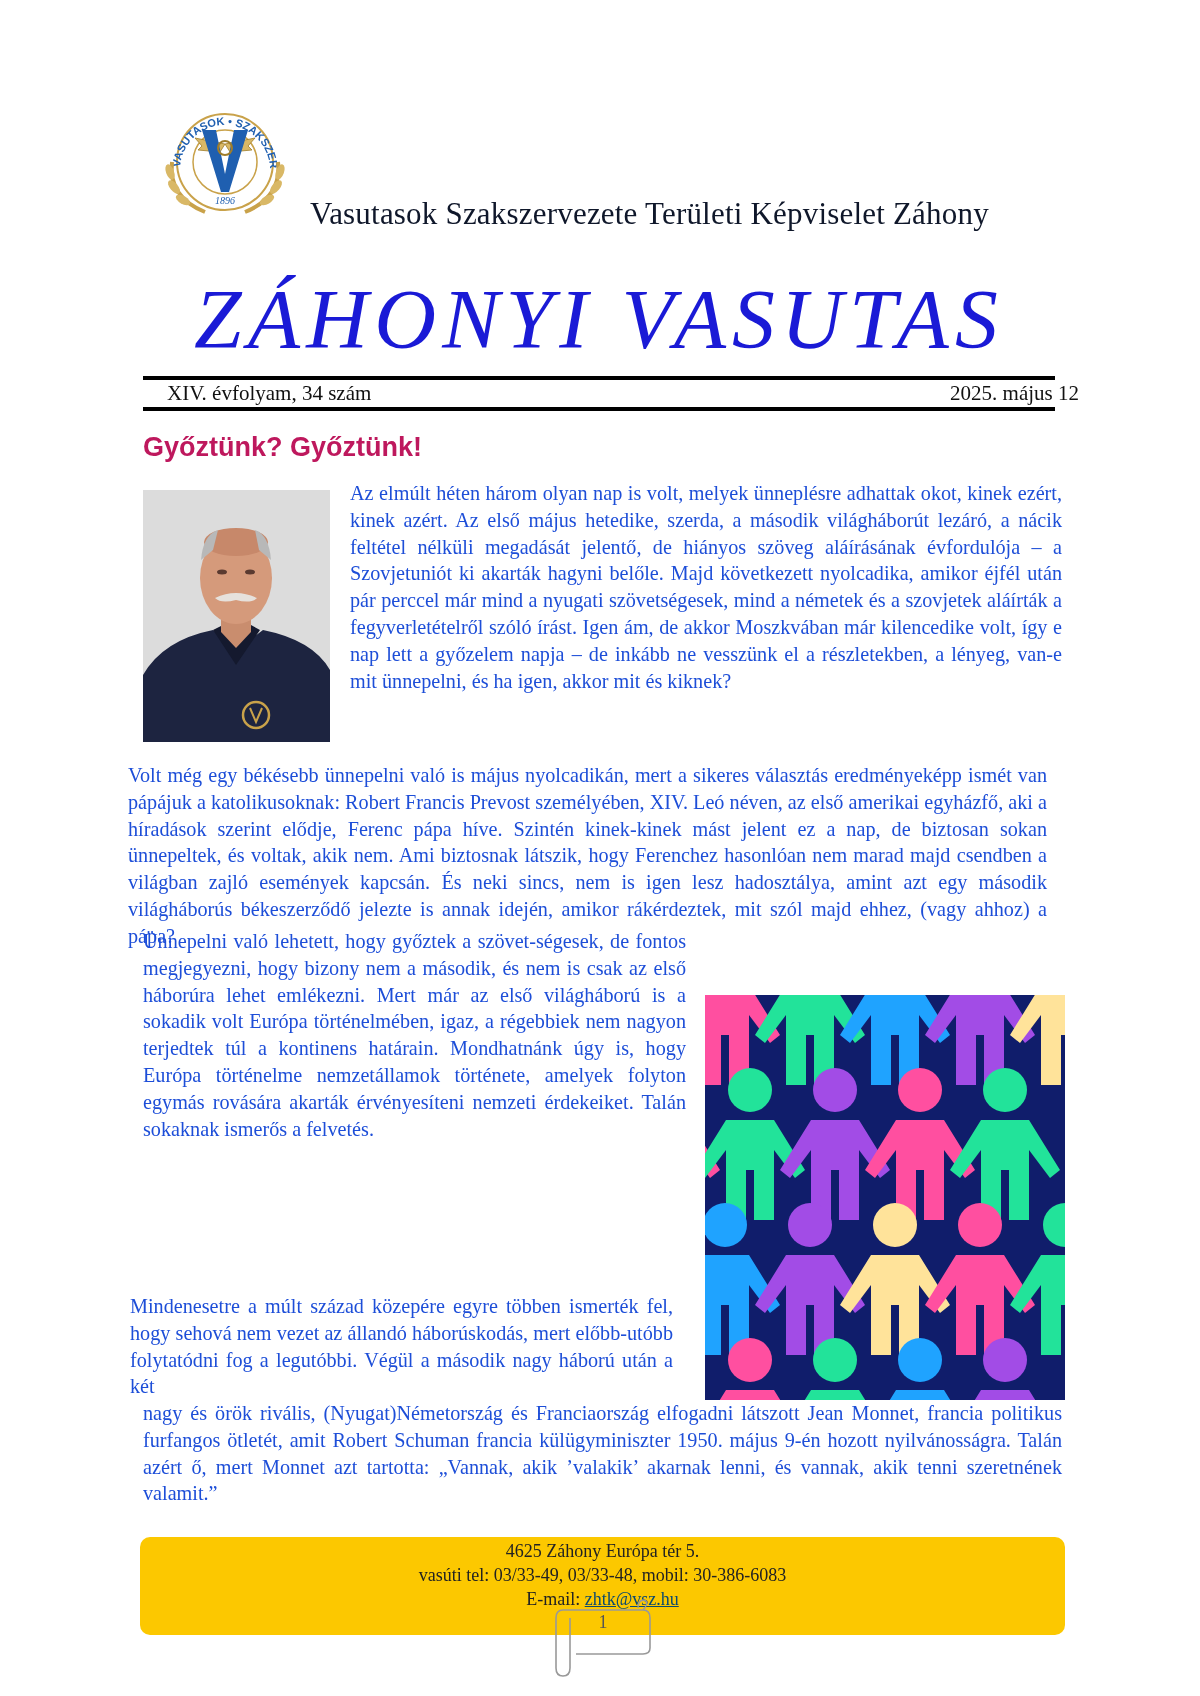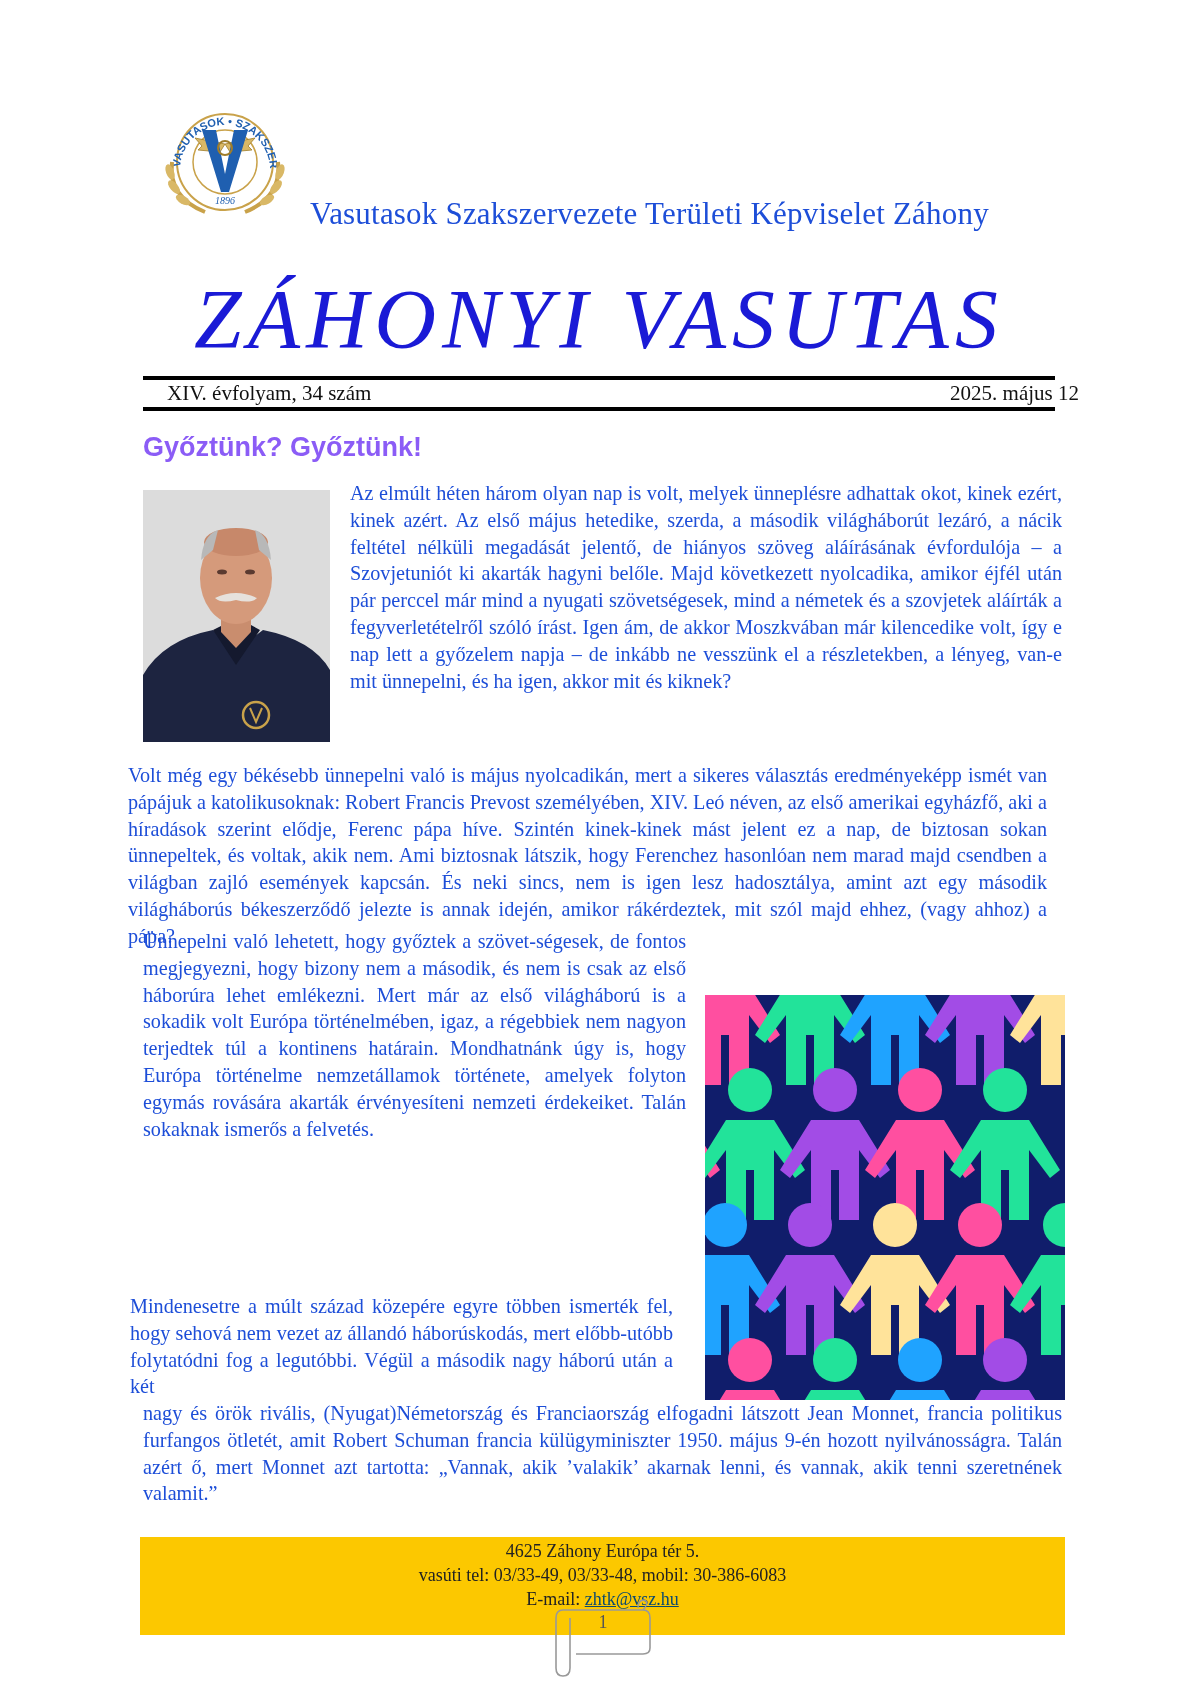--- a/index.html
+++ b/index.html
@@ -1,42 +1,42 @@
 <!DOCTYPE html>
 <html><head>
 <meta charset="utf-8">
 <style>
   html, body { margin: 0; padding: 0; background: #ffffff; }
   body { width: 1200px; height: 1696px; position: relative; overflow: hidden; }
   .page { position: absolute; left: 0; top: 0; width: 1200px; height: 1696px; background: #fff; }
 
   .logo { position: absolute; left: 150px; top: 92px; width: 150px; height: 130px; }
-  .org-title { position: absolute; left: 310px; top: 196px; width: 720px; font-family: "Liberation Serif", serif; font-size: 31px; color: #1d4ed8; white-space: nowrap; letter-spacing: 0.2px; }
+  .org-title { position: absolute; left: 310px; top: 196px; width: 720px; font-family: "Liberation Serif", serif; font-size: 31px; color: #0f172a; white-space: nowrap; letter-spacing: 0.2px; }
 
   .masthead { position: absolute; left: 143px; top: 270px; width: 912px; text-align: center; font-family: "Liberation Serif", serif; font-style: italic; font-size: 84px; color: #1a1ad6; letter-spacing: 6px; line-height: 100px; white-space: nowrap; transform: scaleX(1.02); }
 
   .rule { position: absolute; left: 143px; width: 912px; height: 4px; background: #000; }
   .rule.top { top: 376px; }
   .rule.bottom { top: 407px; }
   .issue-line { position: absolute; left: 143px; top: 380px; width: 912px; height: 26px; font-family: "Liberation Serif", serif; font-size: 21px; color: #111; display: flex; justify-content: space-between; line-height: 26px; margin-left: 24px; }
 
-  .article-title { position: absolute; left: 143px; top: 432px; font-family: "Liberation Sans", sans-serif; font-weight: bold; font-size: 27px; color: #8b5cf6; }
+  .article-title { position: absolute; left: 143px; top: 432px; font-family: "Liberation Sans", sans-serif; font-weight: bold; font-size: 27px; color: #be185d; }
 
   .body-text { font-family: Liberation Serif, serif; font-size: 20.2px; line-height: 26.8px; color: #1d4ed8; text-align: justify; margin: 0; }
 
   .photo { position: absolute; left: 143px; top: 490px; width: 187px; height: 252px; background: #dedede; overflow: hidden; }
   .para1 { position: absolute; left: 350px; top: 480px; width: 712px; }
   .para2 { position: absolute; left: 128px; top: 762px; width: 919px; }
   .para3 { position: absolute; left: 143px; top: 928px; width: 543px; }
   .para4a { position: absolute; left: 130px; top: 1293px; width: 543px; }
   .para4b { position: absolute; left: 143px; top: 1400px; width: 919px; }
 
   .people-image { position: absolute; left: 705px; top: 995px; width: 360px; height: 405px; background: #101d6b; overflow: hidden; }
 
-  .footer-band { position: absolute; left: 140px; top: 1537px; width: 925px; height: 98px; background: #fcc800; text-align: center; font-family: "Liberation Serif", serif; font-size: 18px; color: #222; line-height: 24px; padding-top: 2px; box-sizing: border-box; }
+  .footer-band { position: absolute; left: 140px; top: 1537px; width: 925px; height: 98px; background: #fcc800; text-align: center; font-family: "Liberation Serif", serif; font-size: 18px; color: #222; line-height: 24px; padding-top: 2px; box-sizing: border-box; border-radius: 10px; }
   .footer-band a { color: #0c4a6e; text-decoration: underline; }
 
   .page-scroll { position: absolute; left: 548px; top: 1598px; width: 110px; height: 80px; }
   .page-number { position: absolute; left: 548px; top: 1612px; width: 110px; text-align: center; font-family: "Liberation Serif", serif; font-size: 18px; color: #555; }
 </style>
 </head>
 <body>
 
 <div class="page">
 

